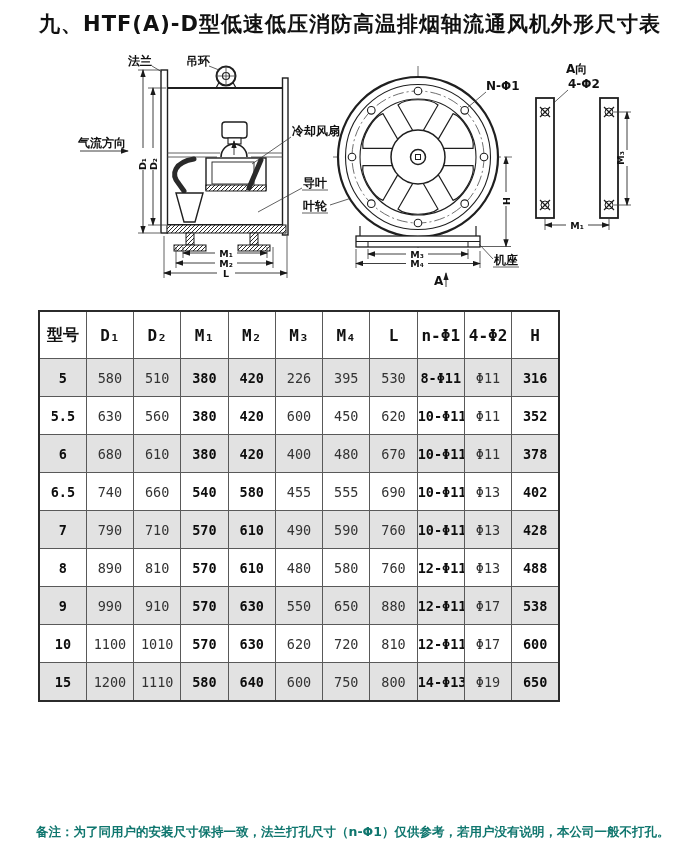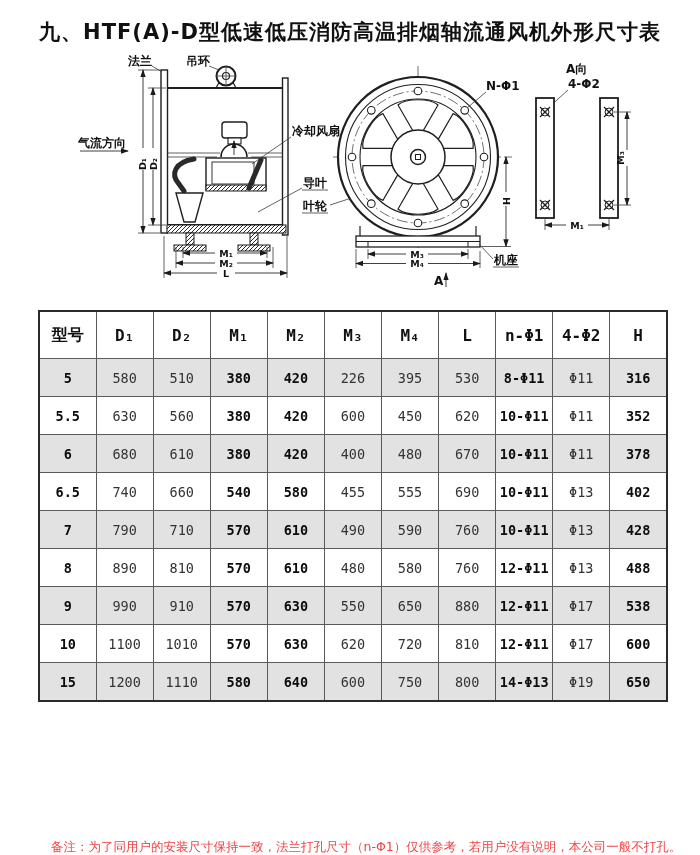--- a/index.html
+++ b/index.html
@@ -1,40 +1,40 @@
 <!DOCTYPE html>
 <html><head>
 <meta charset="utf-8">
 <style>
   html,body{margin:0;padding:0;background:#f4f4f4;}
   .page{position:relative;width:700px;height:855px;background:#ffffff;
         font-family:"DejaVu Sans","Liberation Sans",sans-serif;color:#1a1a1a;overflow:hidden;}
-  .title{position:absolute;top:10px;left:0;right:0;margin:8px;text-align:center;
+  .title{position:absolute;top:10px;left:0;right:0;margin:0;text-align:center;
          font-size:21px;font-weight:bold;letter-spacing:1px;color:#111;}
   svg.drawing{position:absolute;top:0;left:0;}
   svg .ln{stroke:#1f1f1f;fill:none;}
   svg .thin{stroke:#3a3a3a;stroke-width:.8;fill:none;}
   svg .cl{stroke:#4a4a4a;stroke-width:.8;fill:none;stroke-dasharray:11 3 2 3;}
   svg .dimln{stroke:#2a2a2a;stroke-width:.9;fill:none;}
   svg .hat{fill:url(#hatch);stroke:#1f1f1f;stroke-width:1;}
   svg .wht{fill:#ffffff;}
   svg text{fill:#111;}
   svg .lbl{font-size:12px;font-weight:bold;font-family:"DejaVu Sans","Liberation Sans",sans-serif;}
   svg .dim{font-size:9.5px;font-weight:bold;font-family:"DejaVu Sans","Liberation Sans",sans-serif;}
-  table.dims{position:absolute;left:38px;top:310px;width:630px;border-collapse:collapse;
+  table.dims{position:absolute;left:38px;top:310px;width:522px;border-collapse:collapse;
              table-layout:fixed;font-family:"DejaVu Sans Mono","Liberation Mono",monospace;
              border:2px solid #2b2b2b;}
   table.dims th,table.dims td{border:1px solid #595959;text-align:center;vertical-align:middle;
              padding:0;overflow:hidden;white-space:nowrap;}
   table.dims th{height:46px;font-size:16px;font-weight:bold;background:#ffffff;color:#111;}
   table.dims td{height:37px;font-size:13.5px;font-weight:normal;color:#333;}
   table.dims td.b{font-weight:bold;color:#0d0d0d;}
   table.dims tr.alt td{background:#e2e2e2;}
-  .note{position:absolute;left:36px;top:824px;width:640px;margin:15px;
-        font-size:12.5px;font-weight:normal;color:#ef4444;}
+  .note{position:absolute;left:36px;top:824px;width:640px;margin:0;
+        font-size:12.5px;font-weight:bold;color:#0f766e;}
 </style>
 </head>
 <body>
 
 <div class="page">
 
   <h1 class="title">九、HTF(A)-D型低速低压消防高温排烟轴流通风机外形尺寸表</h1>
 
   <svg class="drawing" width="700" height="305" viewBox="0 0 700 305">
     <defs>

